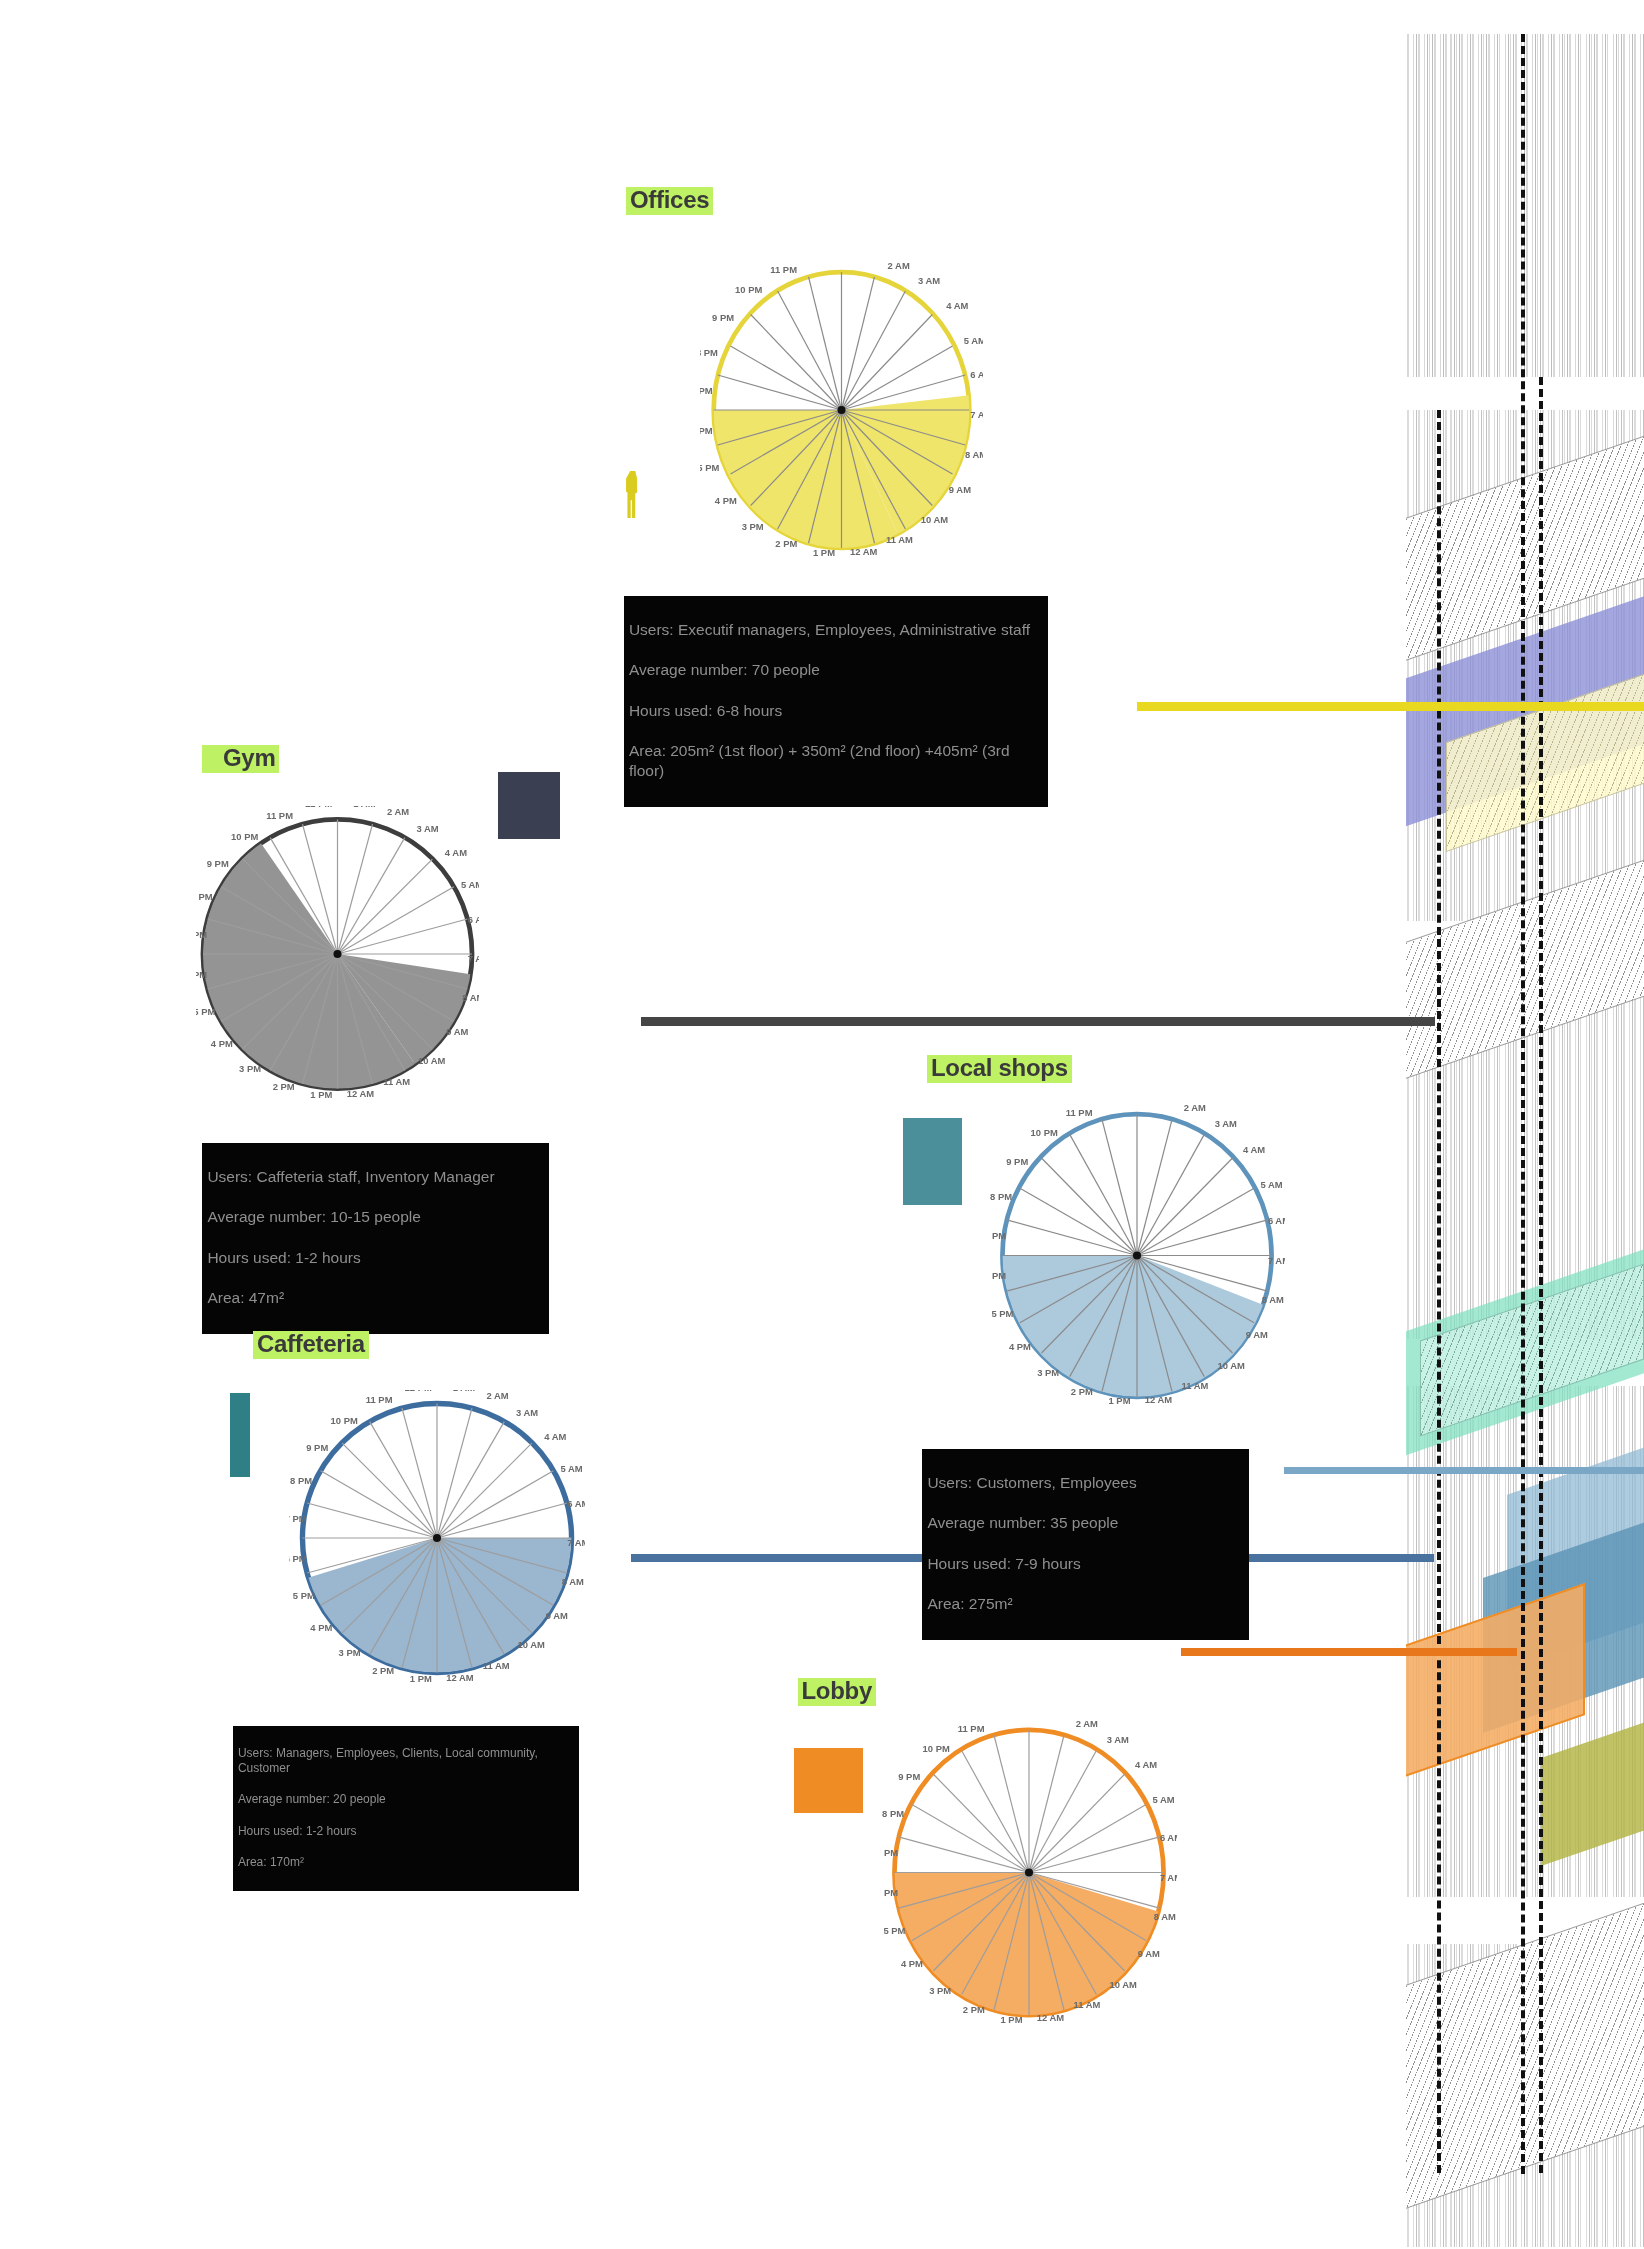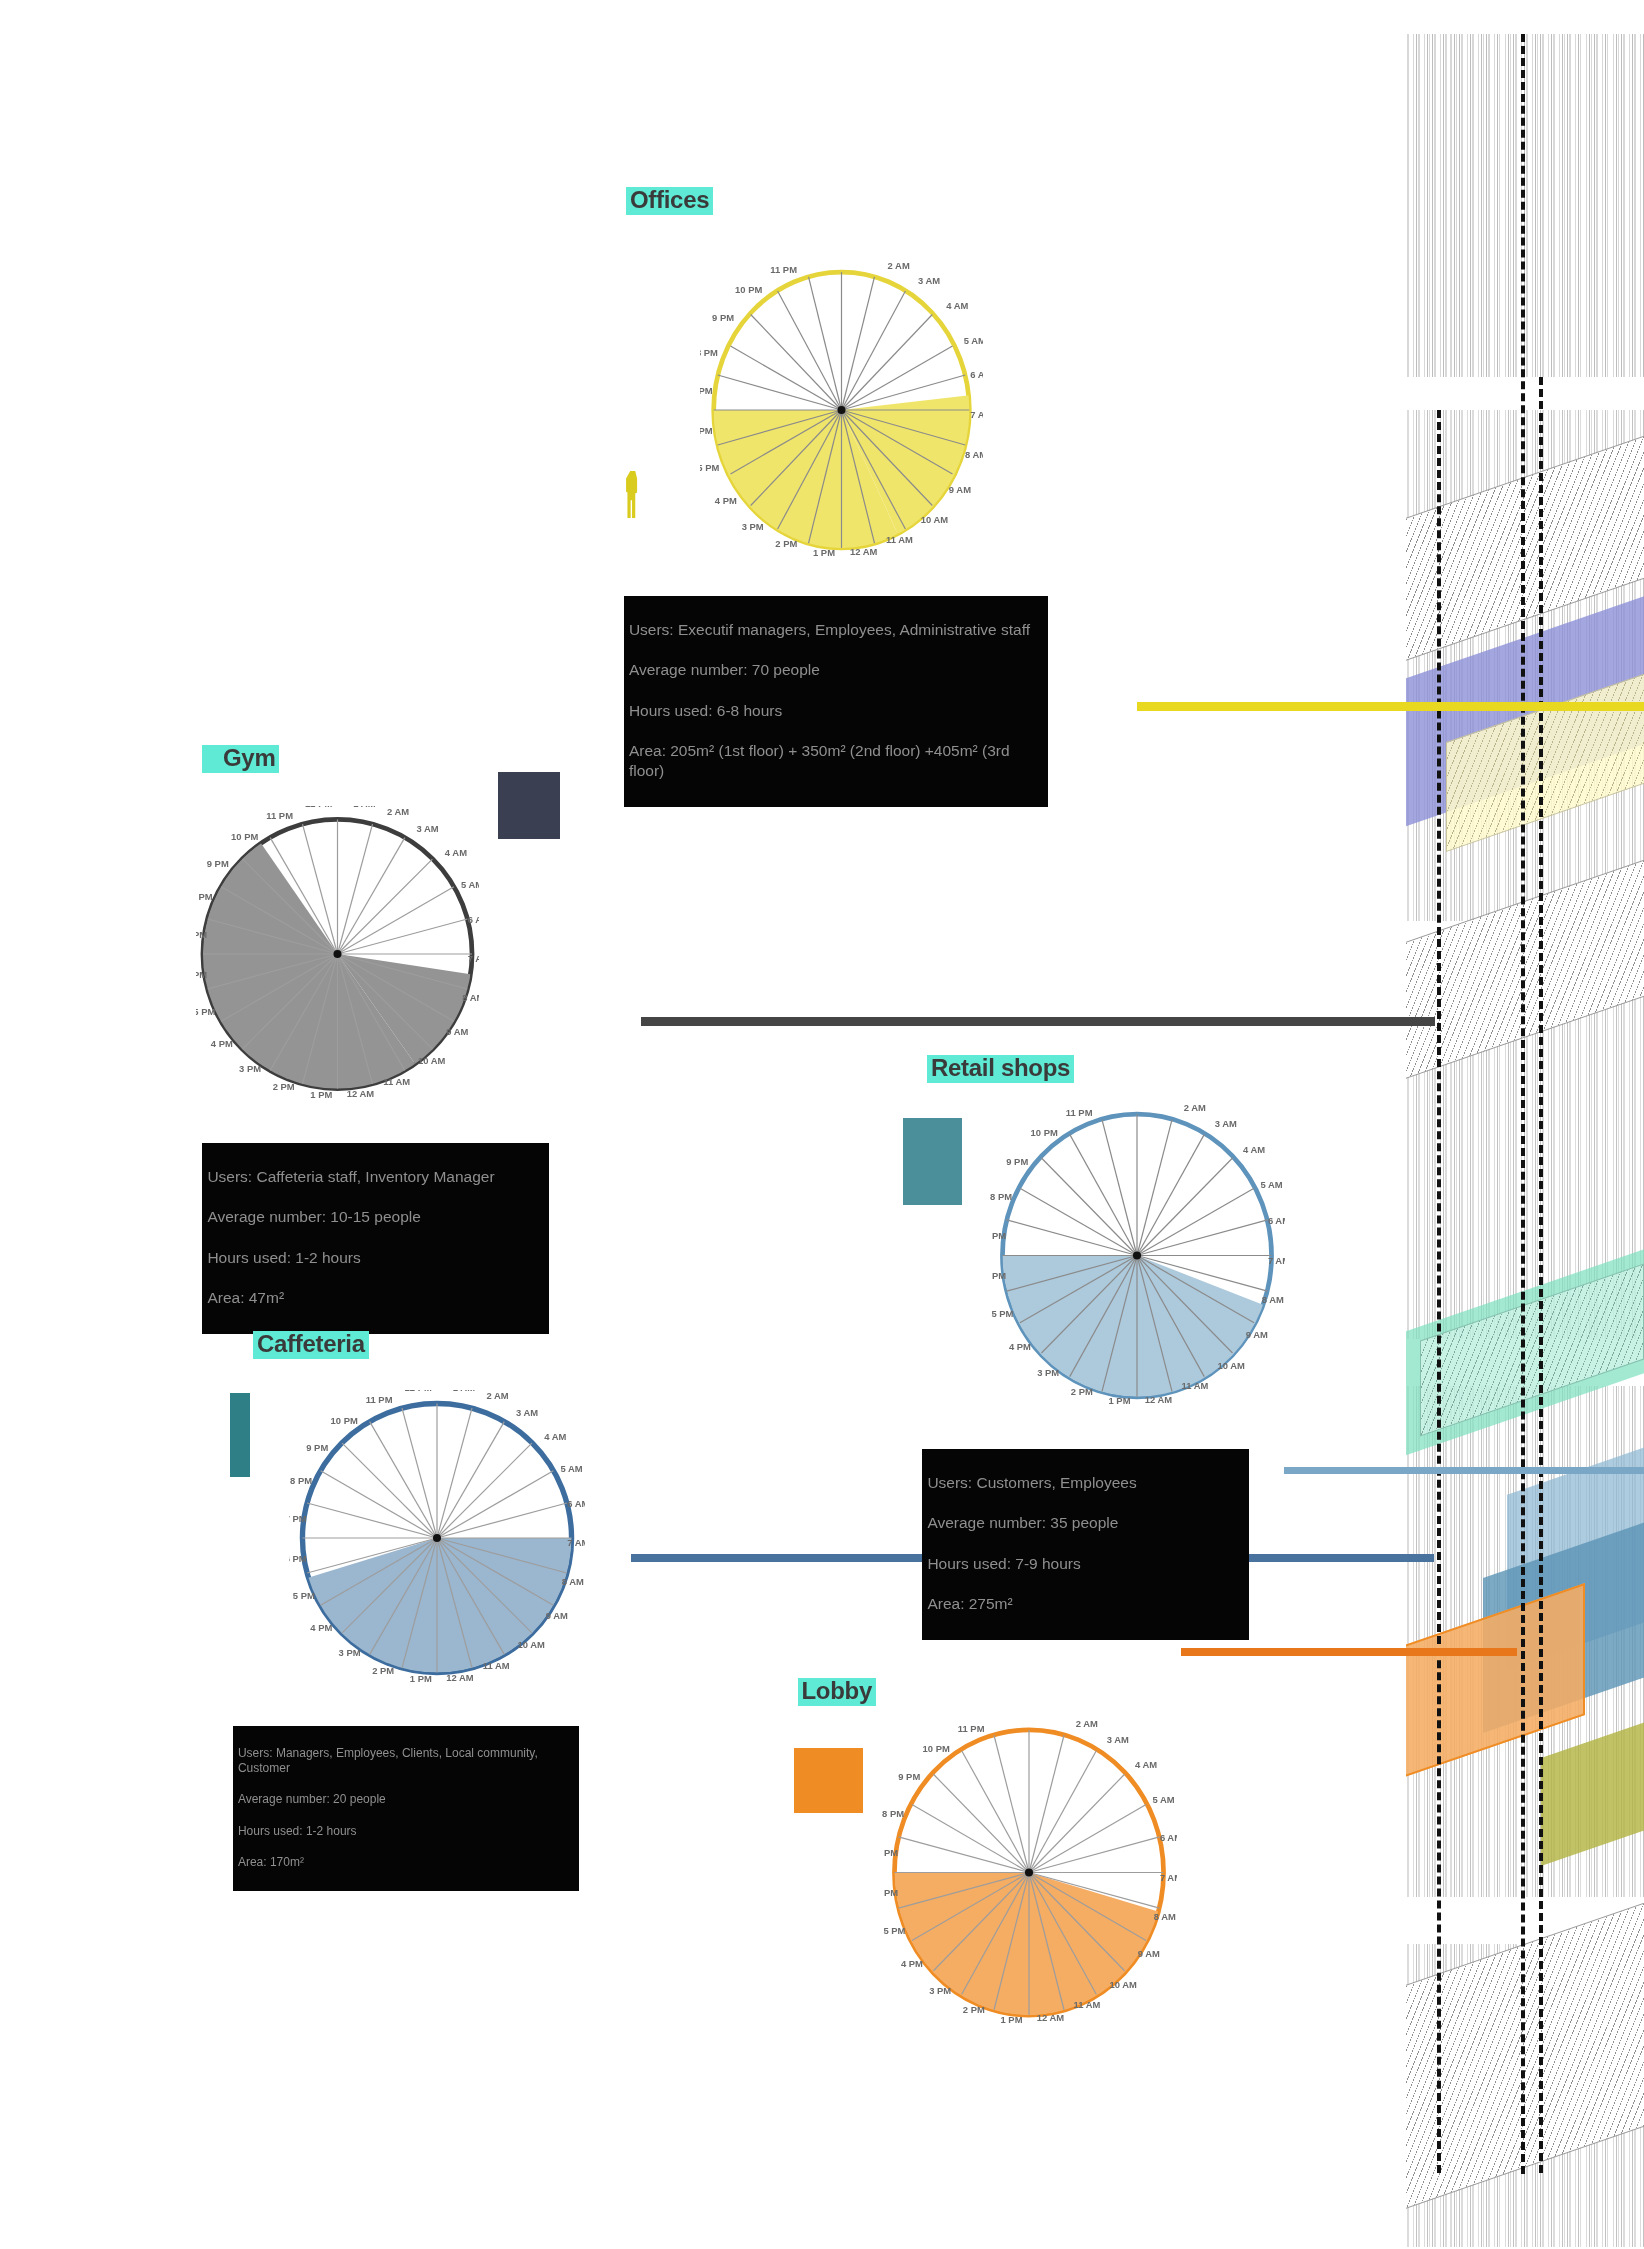--- a/index.html
+++ b/index.html
@@ -4,21 +4,21 @@
 <style>
   html,body{margin:0;padding:0;background:#ffffff;}
   body{
     width:1644px;height:2250px;position:relative;overflow:hidden;
     font-family:"Liberation Sans", sans-serif;
   }
   
   .block{position:absolute;}
   .blk-title{
     position:absolute;
-    background:#5eead4;
+    background:#bef264;
     color:#3a3a3a;
     font-weight:700;
     letter-spacing:-0.3px;
     padding:1.3px 4px 2.7px 4px;
     white-space:nowrap;
     line-height:1.0;
   }
   .clockwrap{position:absolute;}
   .clock{position:absolute;left:0;top:0;}
   .info{
@@ -330,21 +330,21 @@
   </div>
   <div class="info" style="left:17.5px;top:407px;width:336px;font-size:12px;">
     <div>Users: Managers, Employees, Clients, Local community, Customer</div>
     <div>Average number: 20 people</div>
     <div>Hours used: 1-2 hours</div>
     <div>Area: 170m²</div>
   </div>
 </div>
 
 <div class="block" style="left:895px;top:1043px;width:458px;height:525px;">
-  <div class="blk-title" style="left:32px;top:12px;font-size:24px;">Retail shops</div>
+  <div class="blk-title" style="left:32px;top:12px;font-size:24px;">Local shops</div>
   <div class="icon-img" style="left:8px;top:75px;width:59px;height:87px;background:#4a8f9a;"></div>
   <div class="clockwrap" style="left:94px;top:61px;width:296px;height:303px;">
     <svg class="clock" viewBox="0 0 440 450" width="296" height="303">
       <defs>
           <clipPath id="cR">
             <ellipse cx="220" cy="225" rx="200" ry="210"></ellipse>
           </clipPath>
         </defs>
       <ellipse cx="220" cy="225" rx="200" ry="210" fill="#ffffff" stroke="#5e93bb" stroke-width="7"></ellipse>
       <g clip-path="url(#cR)">

